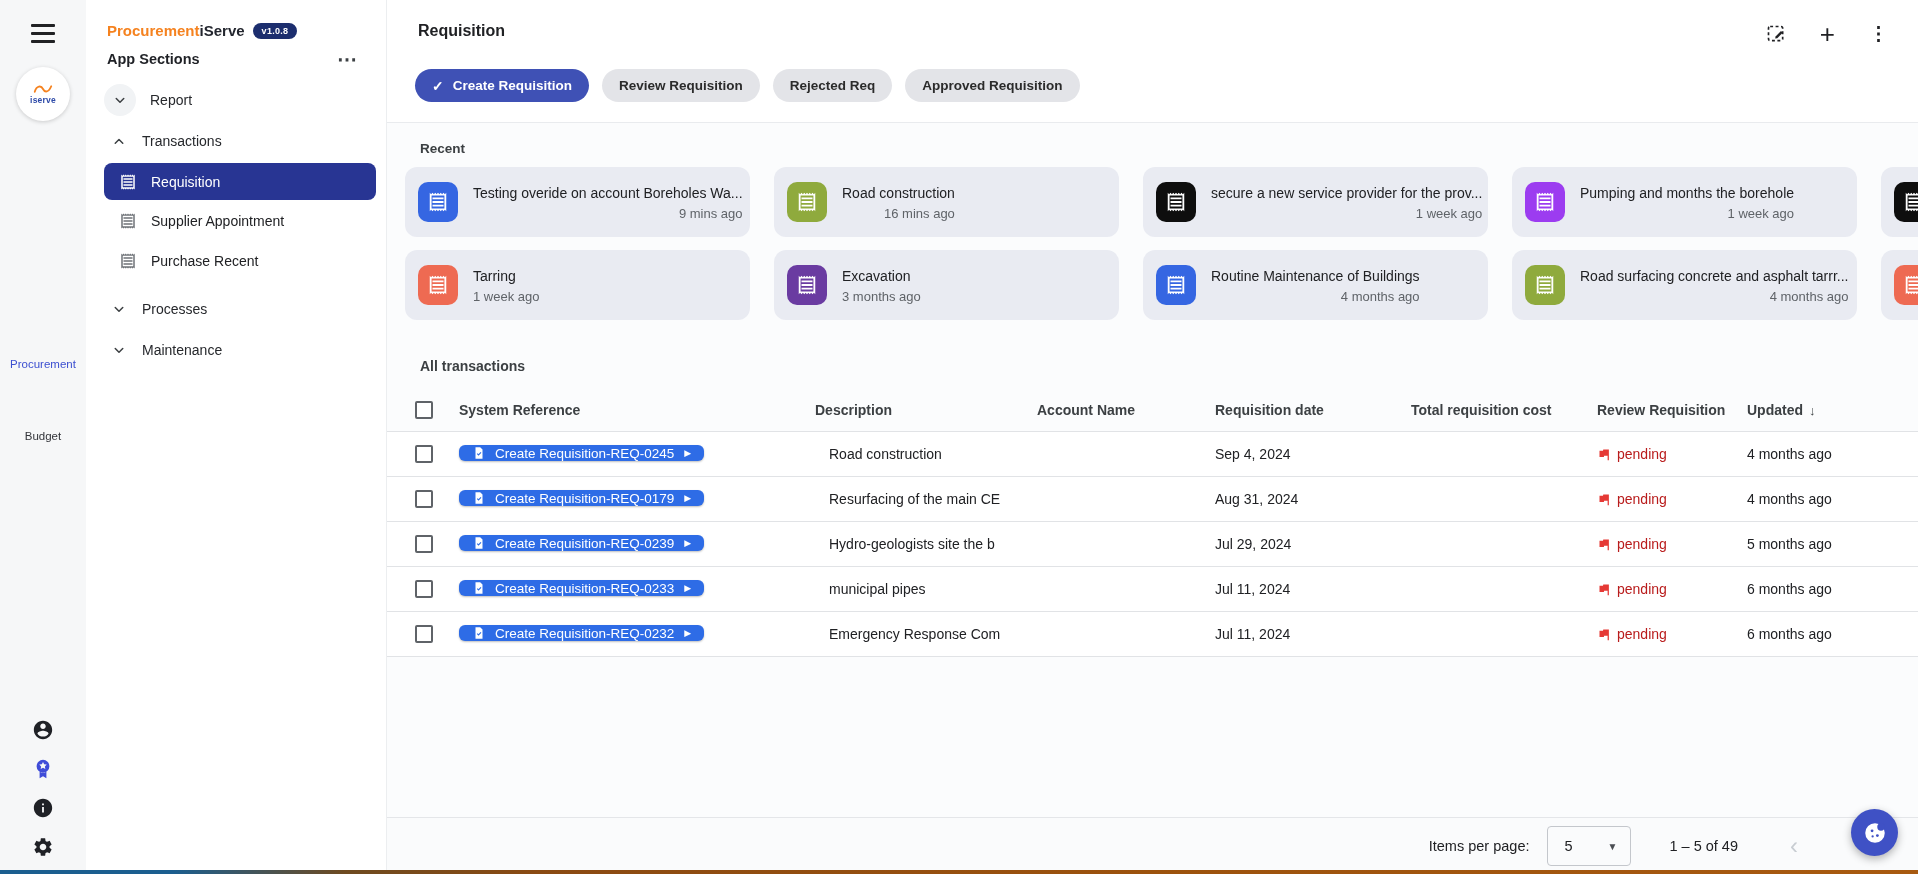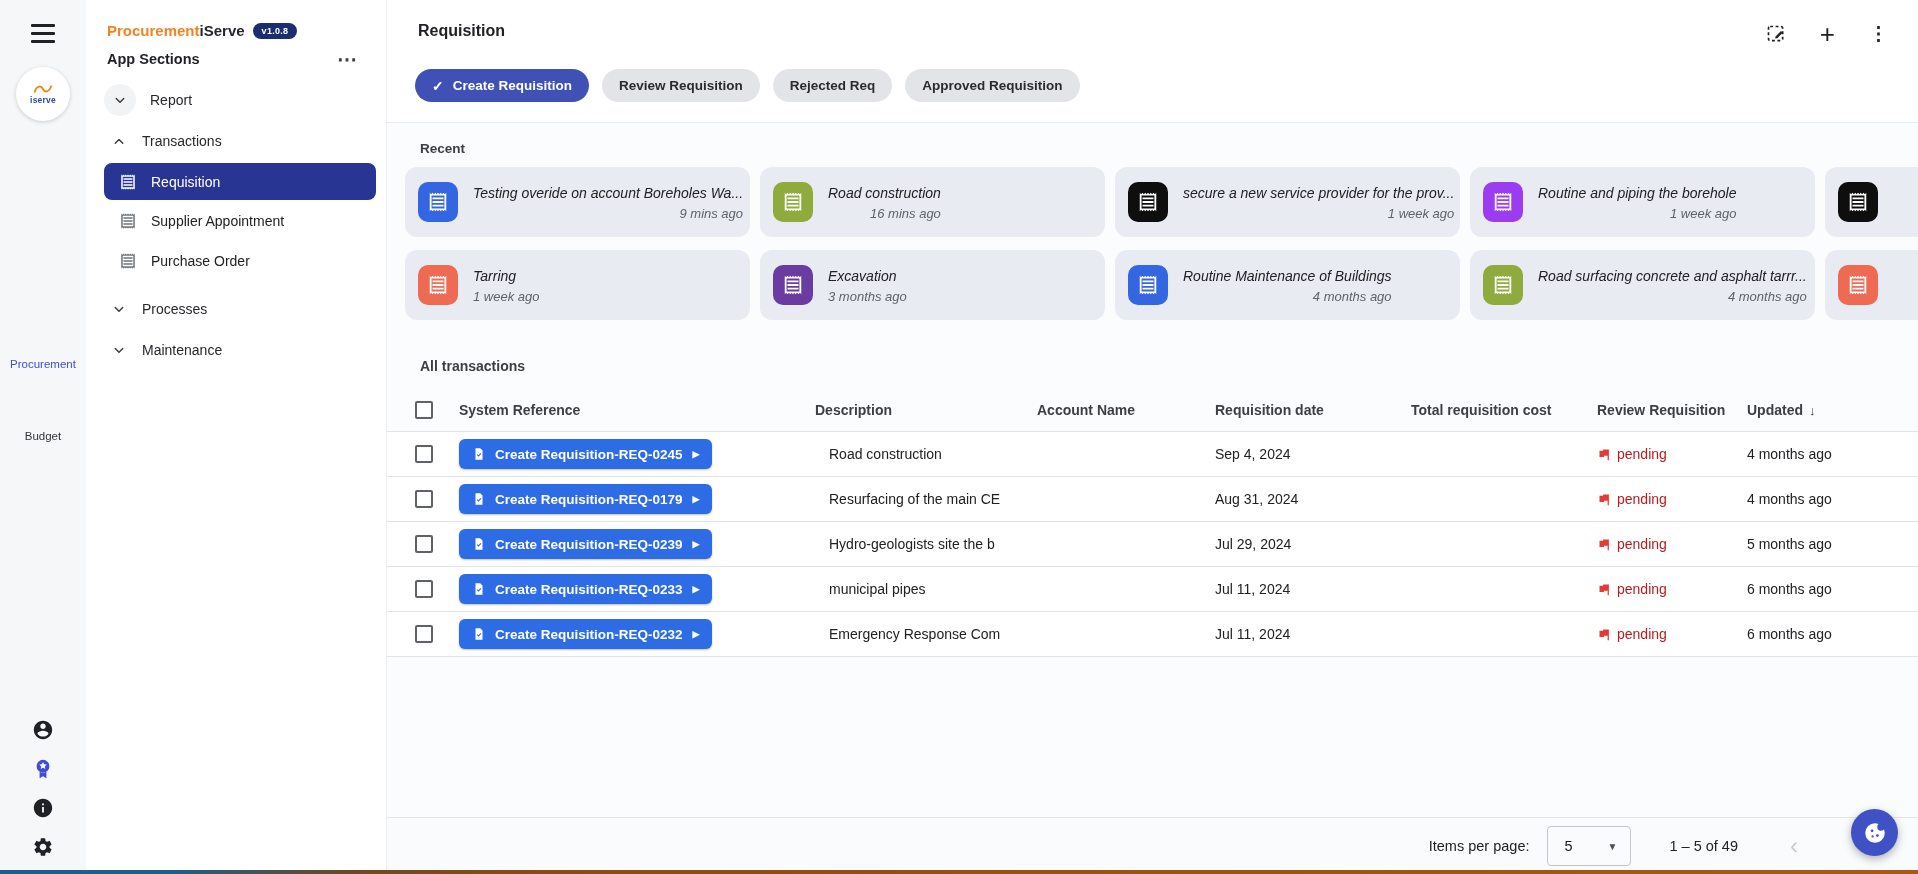--- a/index.html
+++ b/index.html
@@ -49,34 +49,34 @@
   .mh-actions .act { cursor:pointer; color:#202124; display:flex; align-items:center; }
   .plus-ic { font-size:26px; font-weight:400; line-height:20px; color:#202124; }
   .kebab-ic { font-size:19px; font-weight:700; color:#202124; line-height:20px; }
   .chips { display:flex; gap:13px; margin-top:25px; margin-left:-3px; }
   .chip { height:33px; display:inline-flex; align-items:center; gap:9px; padding:0 17px; border-radius:17px; background:#e3e4e8; color:#2b2b2b; font-size:13.5px; font-weight:600; cursor:pointer; white-space:nowrap; }
   .chip.selected { background:#3f51b5; color:#fff; }
   .chip .chk { font-size:14px; }
 
   .content { flex:1; display:flex; flex-direction:column; min-height:0; }
   .sec-label { margin:18px 0 11px 33px; font-size:13.5px; font-weight:600; color:#3c4043; }
-  .cards-row { display:flex; gap:10px; margin:0 0 13px 18px; overflow:hidden;font-style:italic; }
+  .cards-row { display:flex; gap:24px; margin:0 0 13px 18px; overflow:hidden; }
   .rcard { flex:0 0 345px; width:345px; height:70px; border-radius:12px; background:#e9ebf2; display:flex; align-items:center; padding-left:13px; gap:15px; cursor:pointer; }
   .rcard .cicon { width:40px; height:40px; border-radius:10px; display:flex; align-items:center; justify-content:center; flex:0 0 40px; }
   .rcard .cicon svg { width:22px; height:22px; color:#fff; }
   .rcard .ct { min-width:0; }
   .rcard .ct .t1 { font-size:14px; color:#202124; white-space:nowrap; overflow:hidden; }
   .rcard .ct .t2 { font-size:13px; color:#5f6368; margin-top:4px;text-align:right; }
 
   .alltx-label { margin:25px 0 14px 33px; font-size:14px; font-weight:600; color:#3c4043; }
   .tgrid { display:grid; grid-template-columns:44px 356px 222px 178px 196px 186px 150px 1fr; align-items:center; padding-left:28px; padding-right:25px; }
   .thead { height:44px; font-size:14px; font-weight:600; color:#3c4043; border-bottom:1px solid #e1e3e6; }
   .trow { height:45px; background:#fff; border-bottom:1px solid #e1e3e6; font-size:14px; color:#202124; }
   .cb { width:18px; height:18px; border:2px solid #5f6368; border-radius:2px; background:#fff; display:inline-block; cursor:pointer; }
-  .ref-btn { display:inline-flex; align-items:center; gap:9px; background:#2e6ce6; border:none; color:#fff; height:30px; padding:0 13px; border-radius:6px; font-size:13.5px; font-weight:700; font-family:"Liberation Sans",sans-serif; cursor:pointer; box-shadow:0 1px 2px rgba(0,0,0,.25); white-space:nowrap;justify-content:center; }
+  .ref-btn { display:inline-flex; align-items:center; gap:9px; background:#2e6ce6; border:none; color:#fff; height:16px; padding:0 13px; border-radius:6px; font-size:13.5px; font-weight:400; font-family:"Liberation Sans",sans-serif; cursor:pointer; box-shadow:0 1px 2px rgba(0,0,0,.25); white-space:nowrap;justify-content:center; }
   .ref-btn svg { width:14px; height:14px; }
   .ref-btn .play { font-size:9px; margin-left:1px; }
   .cell.desc { padding-left:14px; white-space:nowrap; overflow:hidden; }
   .cell.review { display:flex; align-items:center; gap:5px; }
   .cell.review svg { width:15px; height:15px; transform:scaleX(-1); }
   .pending-text { color:#b91c1c; }
   .sort-arrow { font-size:13px; margin-left:6px; color:#3c4043; }
 
   .footer { margin-top:auto; height:57px; background:#fafbfc; border-top:1px solid #e4e6e9; display:flex; align-items:center; justify-content:flex-end; padding-right:34px; }
   .ipp-label { font-size:14.5px; color:#202124; }
@@ -178,21 +178,21 @@
     <div class="nav-item">
       <svg viewBox="0 0 24 24" fill="currentColor">
           <use href="#receipt"></use>
         </svg>
       <span>Supplier Appointment</span>
     </div>
     <div class="nav-item">
       <svg viewBox="0 0 24 24" fill="currentColor">
           <use href="#receipt"></use>
         </svg>
-      <span>Purchase Order</span>
+      <span>Purchase Recent</span>
     </div>
 
     <div class="group-row" style="margin-top:8px">
       <svg class="chev" viewBox="0 0 24 24">
           <use href="#chev-down"></use>
         </svg>
       <span>Processes</span>
     </div>
     <div class="group-row">
       <svg class="chev" viewBox="0 0 24 24">
@@ -261,21 +261,21 @@
               </svg>
             </span>
           <span class="ct"><span class="t1">secure a new service provider for the prov...</span><span class="t2" style="display:block">1 week ago</span></span>
         </div>
         <div class="rcard">
           <span class="cicon" style="background: rgb(156, 60, 240);">
               <svg viewBox="0 0 24 24" fill="currentColor">
                 <use href="#receipt"></use>
               </svg>
             </span>
-          <span class="ct"><span class="t1">Routine and piping the borehole</span><span class="t2" style="display:block">1 week ago</span></span>
+          <span class="ct"><span class="t1">Pumping and months the borehole</span><span class="t2" style="display:block">1 week ago</span></span>
         </div>
         <div class="rcard">
           <span class="cicon" style="background: rgb(14, 14, 14);">
               <svg viewBox="0 0 24 24" fill="currentColor">
                 <use href="#receipt"></use>
               </svg>
             </span>
         </div>
       </div>
 

